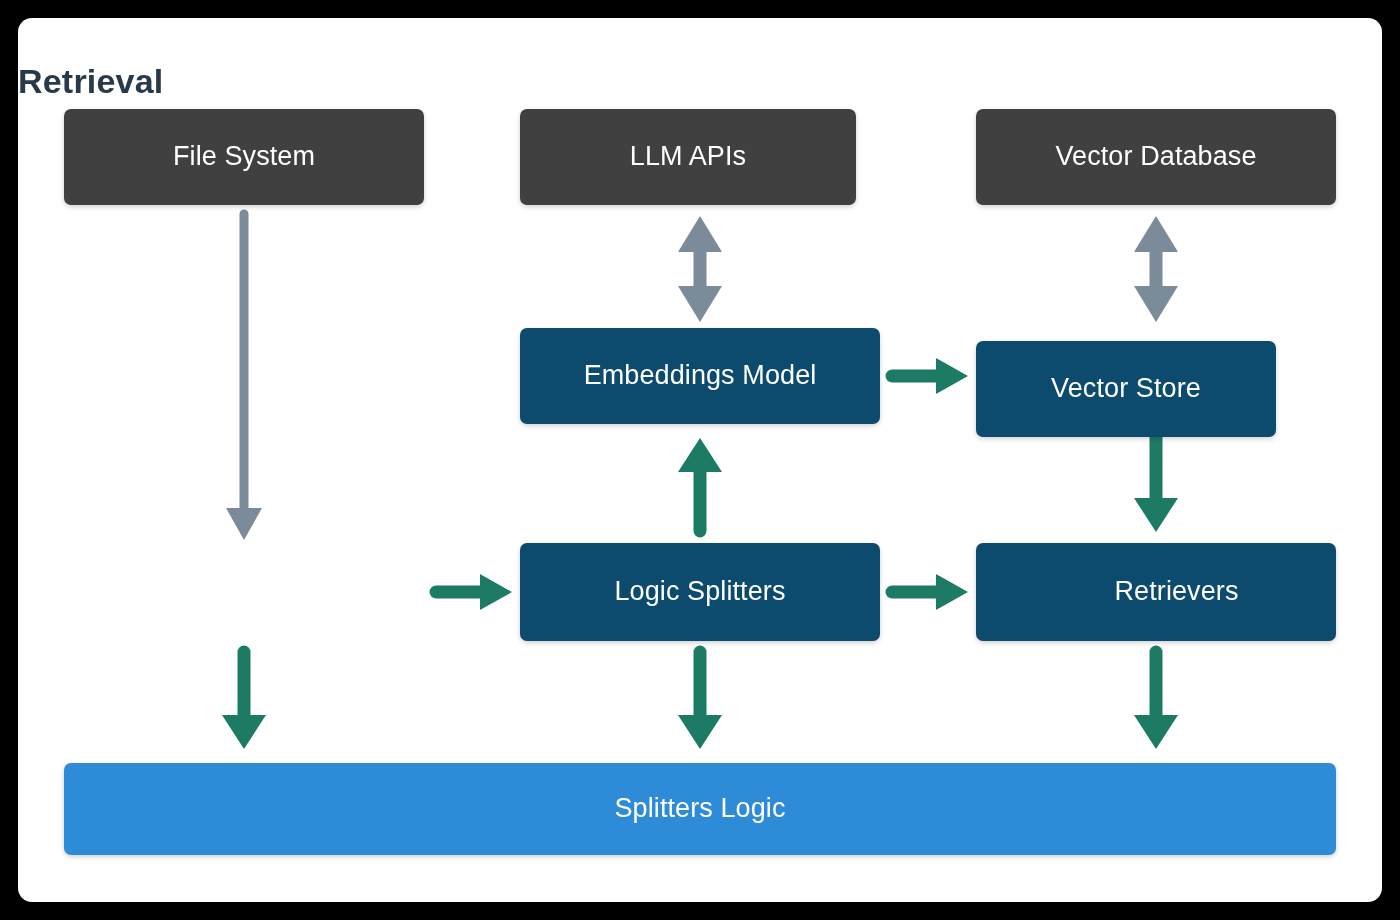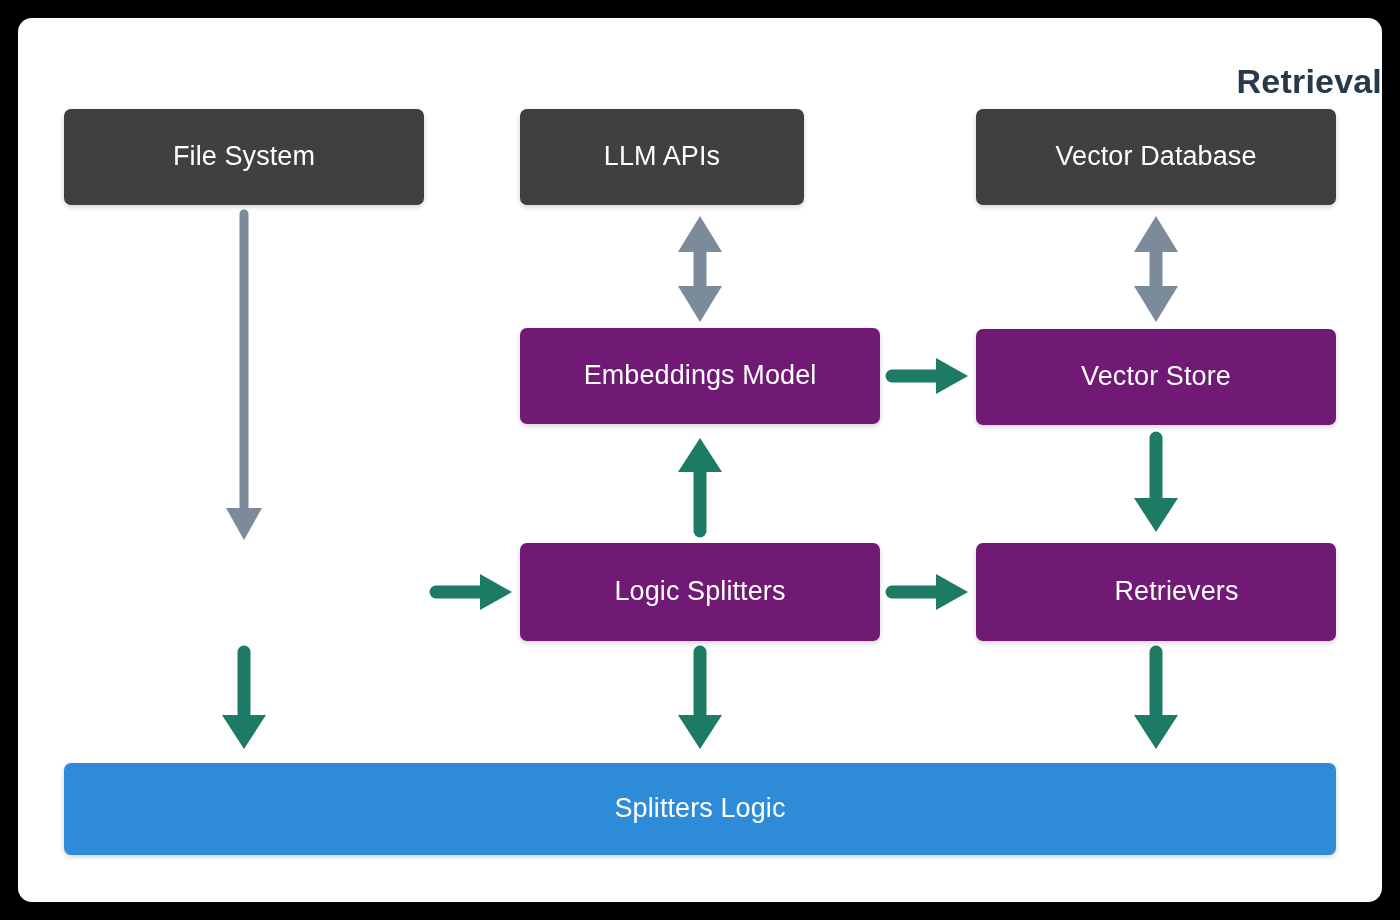--- a/index.html
+++ b/index.html
@@ -23,21 +23,21 @@
     border-radius: 14px;
     overflow: hidden;
   }
 
   
   #diagram-title {
     position: absolute;
     left: 0;
     top: 44px;
     width: 1364px;
-    text-align: right;
+    text-align: left;
     font-size: 34px;
     font-weight: bold;
     color: #28394a;
     letter-spacing: 0.2px;
   }
 
   
   .node {
     position: absolute;
     display: flex;
@@ -46,21 +46,21 @@
     border-radius: 7px;
     color: #ffffff;
     font-size: 27px;
     font-weight: normal;
     letter-spacing: 0.1px;
     box-shadow: 0 2px 5px rgba(0,0,0,0.18);
     text-align: center;
     line-height: 1.1;
   }
   .node.gray  { background: #404040; }
-  .node.green { background: #701a75; }
+  .node.green { background: #0c4a6e; }
   .node.blue  { background: #2e8bd8; }
 
   
   #arrow-layer {
     position: absolute;
     left: 0; top: 0;
     width: 1364px;
     height: 884px;
     pointer-events: none;
   }
@@ -126,24 +126,24 @@
       <polygon points="682,731 660,697 704,697" fill="#1d7a64"></polygon>
     </g>
 
     <g>
       <line x1="1138" y1="634" x2="1138" y2="702" stroke="#1d7a64" stroke-width="13" stroke-linecap="round"></line>
       <polygon points="1138,731 1116,697 1160,697" fill="#1d7a64"></polygon>
     </g>
   </svg>
 
   <div class="node gray" style="left:46px;  top:91px;  width:360px;  height:96px;">File System</div>
-  <div class="node gray" style="left:502px; top:91px;  width:284px;  height:96px;">LLM APIs</div>
+  <div class="node gray" style="left:502px; top:91px;  width:336px;  height:96px;">LLM APIs</div>
   <div class="node gray" style="left:958px; top:91px;  width:360px;  height:96px;">Vector Database</div>
 
   <div class="node green" style="left:502px; top:310px; width:360px;  height:96px;">Embeddings Model</div>
-  <div class="node green" style="left:958px; top:311px; width:360px;  height:96px;text-align:center;">Vector Store</div>
+  <div class="node green" style="left:958px; top:323px; width:300px;  height:96px;text-align:center;">Vector Store</div>
 
   <div class="node green" style="left:502px; top:525px; width:360px;  height:98px;">Logic Splitters</div>
   <div class="node green" style="left:958px; top:525px; width:360px;  height:98px;padding-left:41px;">Retrievers</div>
 
   <div class="node blue" style="left:46px;  top:745px; width:1272px; height:92px;">Splitters Logic</div>
 
 </div>
 
 </body></html>

